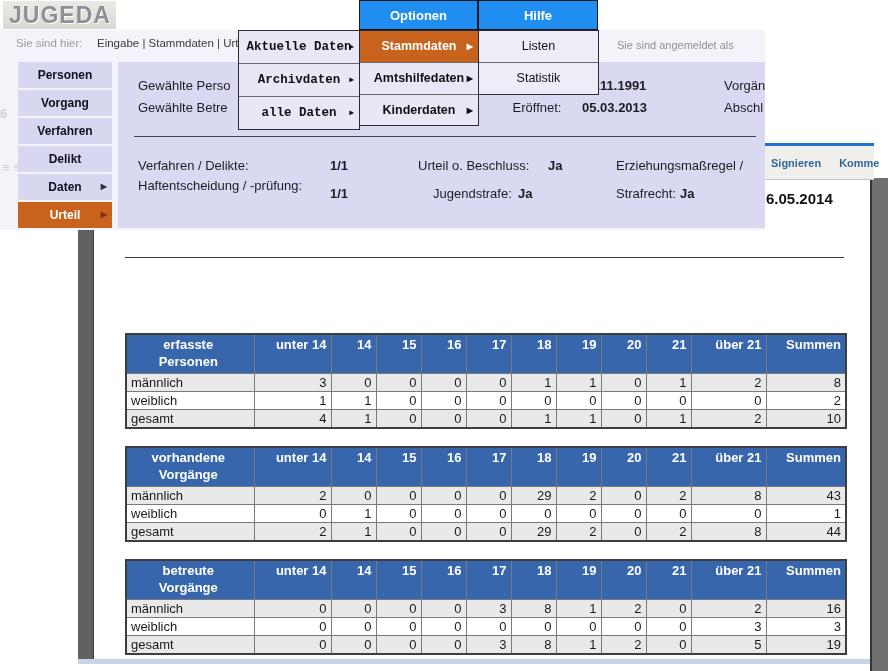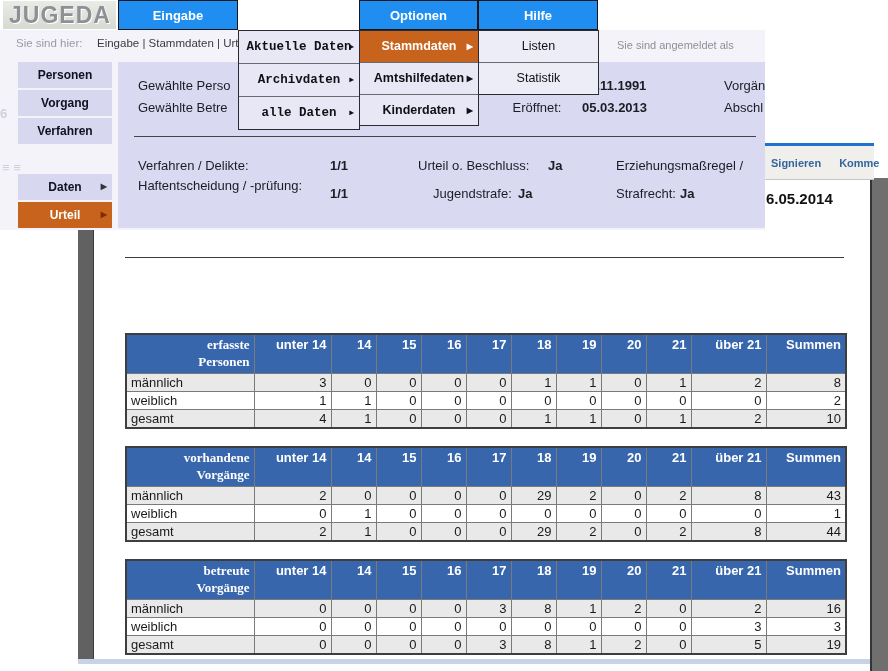--- a/index.html
+++ b/index.html
@@ -23,21 +23,21 @@
   
   .doc-title{left:125px;top:231px;font-size:14.5px;font-weight:bold;color:#111;letter-spacing:.2px;}
   .doc-rule{left:125px;top:257px;width:719px;height:0;border-top:1px solid #3a3a3a;}
   .doc-date{left:766px;top:190px;font-size:15px;font-weight:bold;color:#111;}
 
   table.datatable{position:absolute;left:125px;width:720px;border-collapse:collapse;table-layout:fixed;
                   border:2px solid #3e3e3e;font-size:13px;}
   table.datatable th,table.datatable td{border:1px solid #7a7a7a;overflow:hidden;}
   table.datatable thead th{background:#3766ad;color:#fff;font-weight:bold;text-align:right;
                            vertical-align:top;height:36px;padding:2px 4px 0 2px;white-space:pre-line;line-height:1.3;}
-  table.datatable thead th.tt{text-align:right;padding-left:0;font-family:Liberation Serif, serif;}
+  table.datatable thead th.tt{text-align:center;padding-left:0;}
   table.datatable td{height:17px;padding:0 4px;text-align:right;background:#fff;}
   table.datatable td.lbl{text-align:left;}
   table.datatable tbody tr:nth-child(odd) td{background:#e9e9e9;}
   .t0{top:333px;} .t1{top:446px;} .t2{top:559px;}
 
   
   .overlay{left:0;top:0;width:765px;height:230px;overflow:hidden;z-index:10;}
   .ov-strip{left:0;top:30px;width:765px;height:200px;background:#f3f3f9;}
   .logo{left:3px;top:1px;width:113px;height:28px;background:linear-gradient(#e9ece6,#d6dad2);
         font-size:23px;font-weight:bold;color:#8f9096;letter-spacing:1px;padding-left:6px;line-height:28px;
@@ -322,31 +322,31 @@
   <div class="abs overlay">
     <div class="abs ov-strip"></div>
 
     <span class="ghost" style="left:0;top:106px">6</span>
     <span class="ghost" style="left:28px;top:98px;color:#7a8ab0">A  A</span>
     <span class="ghost" style="left:2px;top:160px">≡ ≡</span>
     <span class="ghost" style="left:20px;top:188px">ab2  A</span>
 
     <div class="abs logo">JUGEDA</div>
 
-    <div class="menu-item" style="left:118px;width:120px">Eingabe</div>
     <div class="menu-item" style="left:359px;width:119px">Optionen</div>
     <div class="menu-item" style="left:478px;width:120px">Hilfe</div>
 
     <span class="abs crumb-prefix">Sie sind hier:</span>
     <span class="abs crumb-path">Eingabe | Stammdaten | Urte</span>
     <span class="abs login-status">Sie sind angemeldet als</span>
 
     <div class="side-btn" style="top:62px">Personen</div>
     <div class="side-btn" style="top:90px">Vorgang</div>
     <div class="side-btn" style="top:118px">Verfahren</div>
+    <div class="side-btn" style="top:146px">Delikt</div>
     <div class="side-btn" style="top:174px">
       <span>Daten</span>
       <span class="arr" style="color:#333">▶</span>
     </div>
     <div class="side-btn active" style="top:202px">
       <span>Urteil</span>
       <span class="arr" style="color:#7a2d05">▶</span>
     </div>
 
     <div class="abs info-panel">

